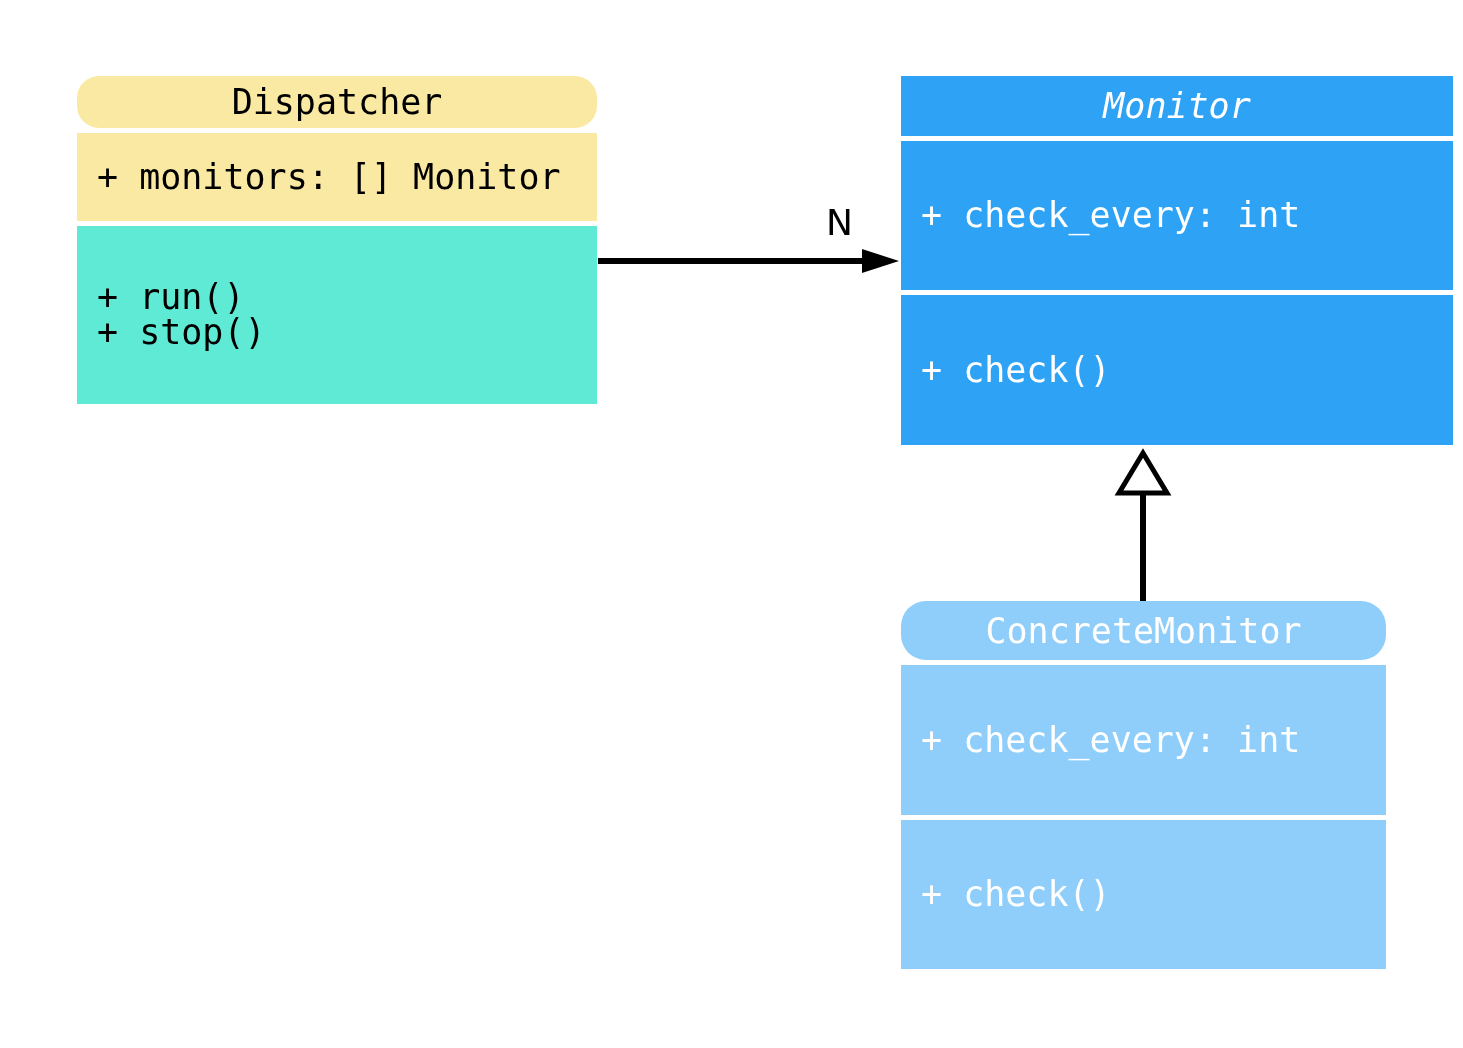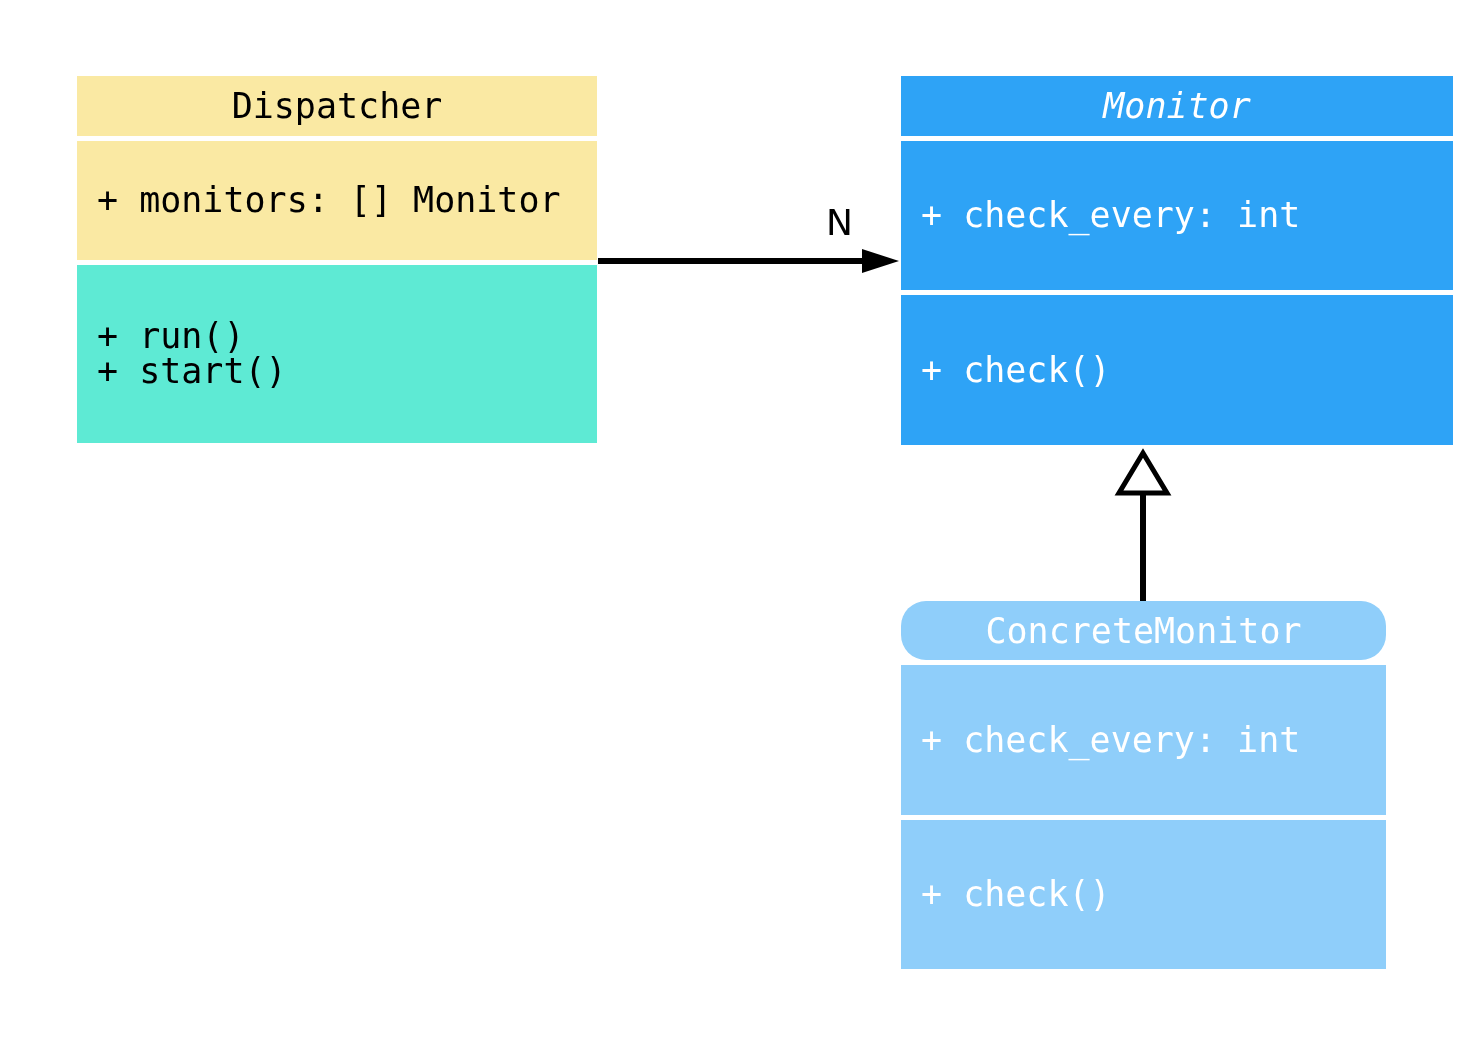--- a/index.html
+++ b/index.html
@@ -44,22 +44,22 @@
   }
   .uml-class .sec.body {
     padding-left: 20px;
     align-items: flex-start;
   }
   .uml-class .line {
     line-height: 35px;
     white-space: pre;
   }
   .class-dispatcher { left: 77px;  top: 76px;  width: 520px; }
-  .class-dispatcher .title   { height: 60px; }
-  .class-dispatcher .attrs   { height: 119px; }
+  .class-dispatcher .title   { height: 52px; border-radius: 22px; }
+  .class-dispatcher .attrs   { height: 88px; }
   .class-dispatcher .methods { height: 178px; }
 
   .class-monitor { left: 901px; top: 76px; width: 552px; }
   .class-monitor .title   { height: 60px; font-style: italic; }
   .class-monitor .attrs   { height: 149px; }
   .class-monitor .methods { height: 150px; }
 
   .class-concrete { left: 901px; top: 601px; width: 485px; }
   .class-concrete .title   { height: 59px; }
   .class-concrete .attrs   { height: 150px; }
@@ -91,21 +91,21 @@
 
   <div class="edge-label">N</div>
 
   <div class="uml-class class-dispatcher" style="color: rgb(0, 0, 0);">
     <div class="sec title" style="background-color: rgb(250, 233, 163);">Dispatcher</div>
     <div class="sec body attrs" style="background-color: rgb(250, 233, 163);">
       <div class="line">+ monitors: [] Monitor</div>
     </div>
     <div class="sec body methods" style="background-color: #5eead4;">
       <div class="line">+ run()</div>
-      <div class="line">+ start()</div>
+      <div class="line">+ stop()</div>
     </div>
   </div>
 
   <div class="uml-class class-monitor" style="color: rgb(255, 255, 255);">
     <div class="sec title" style="background-color: rgb(46, 163, 246);">Monitor</div>
     <div class="sec body attrs" style="background-color: rgb(46, 163, 246);">
       <div class="line">+ check_every: int</div>
     </div>
     <div class="sec body methods" style="background-color: rgb(46, 163, 246);">
       <div class="line">+ check()</div>

